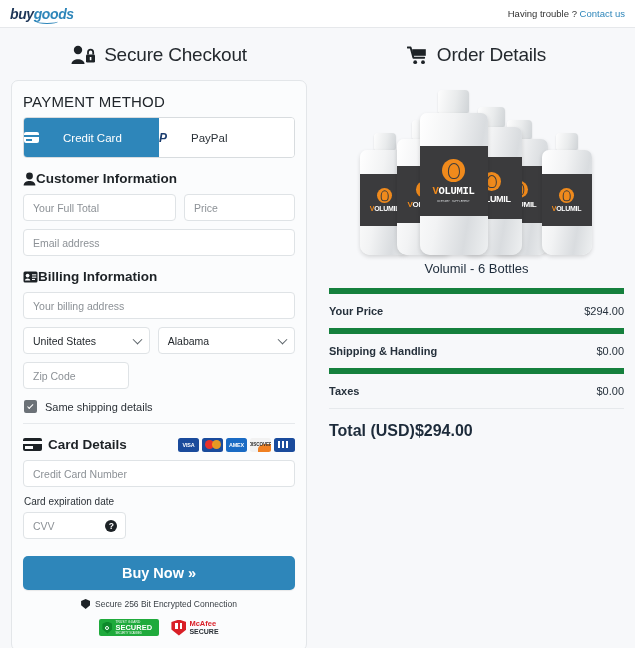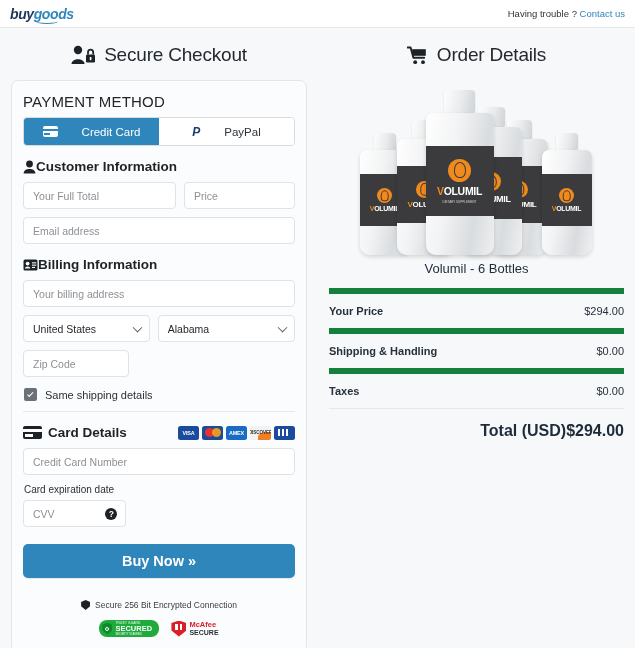--- a/index.html
+++ b/index.html
@@ -43,21 +43,21 @@
   
   .card {
     margin: 0 11px; background: #fbfcfd; border: 1px solid #e3e6e9;
     border-radius: 7px; padding: 12px 11px 14px 11px;
   }
   .pm-label {
     font-size: 15px; color: #21262b; letter-spacing: 0.2px; margin-bottom: 7px;
   }
   .tabs { display: flex; border: 1px solid #d8dcdf; border-radius: 4px; overflow: hidden; }
   .tab {
-    flex: 1; height: 27px; display: flex; align-items: center; justify-content: center;
+    flex: 1; height: 39px; display: flex; align-items: center; 
     gap: 24px; font-size: 11.5px; cursor: pointer;
   }
   .tab.active { background: #2e86ba; color: #ffffff; }
   .tab.inactive { background: #ffffff; color: #2b3238; }
 
   .card-icon-sm { width: 15px; height: 11px; border-radius: 2px; background: #ffffff; position: relative; }
   .card-icon-sm::before { content:""; position:absolute; left:0; top:2.5px; width:100%; height:2.5px; background:#2e86ba; }
   .card-icon-sm::after { content:""; position:absolute; left:1.5px; bottom:2px; width:6px; height:2px; background:#2e86ba; }
 
   .pp { font-weight: bold; font-size: 12px; color: #1b3d6e; font-style: italic; }
@@ -133,30 +133,30 @@
 
   .buy-btn {
     margin-top: 17px; height: 34px; background: #2e86ba; border-radius: 5px;
     display: flex; align-items: center; justify-content: center;
     color: #fff; font-size: 14.5px; font-weight: bold; cursor: pointer;
     box-shadow: 0 1px 1px rgba(0,0,0,0.08);
   }
 
   .secure-line {
     display: flex; align-items: flex-end; justify-content: center; gap: 5px;
-    margin-top: 22px; font-size: 8.5px; color: #3a4046;
+    margin-top: 9px; font-size: 8.5px; color: #3a4046;
   }
   .shield {
     width: 9px; height: 10px; background: #1d2226;
     clip-path: polygon(50% 0%, 100% 20%, 100% 62%, 50% 100%, 0% 62%, 0% 20%);
   }
 
   .badges { display: flex; align-items: center; justify-content: center; gap: 12px; margin-top: 10px; }
   .badge-sec {
-    width: 60px; height: 17px; background: #1faa3c; border-radius: 8px;
+    width: 60px; height: 17px; background: #1faa3c; border-radius: 2px;
     display: flex; align-items: center; gap: 3px; padding: 0 3px;
   }
   .badge-sec .sh {
     width: 10px; height: 12px; background: #0d8a2a; border-radius: 2px;
     display: flex; align-items: center; justify-content: center;
     clip-path: polygon(50% 0%, 100% 18%, 100% 64%, 50% 100%, 0% 64%, 0% 18%);
   }
   .badge-sec .sh i { width: 4px; height: 4px; border: 1.2px solid #fff; border-radius: 50%; display:block; }
   .badge-sec .txt { color: #fff; }
   .badge-sec .t1 { font-size: 3.2px; letter-spacing: 0.2px; display: block; }
@@ -209,21 +209,21 @@
   }
   .pr-table { margin: 0 11px; }
   .pr-row {
     display: flex; justify-content: space-between; align-items: center;
     border-top: 6px solid #15803d; padding: 11px 0 11px 0;
     font-size: 11px; color: #26313c;
   }
   .pr-row .lbl { font-weight: bold; }
   .pr-row .val { font-weight: normal; }
   .pr-total {
-    display: flex; justify-content: flex-end; align-items: center;
+    display: flex; justify-content: flex-start; align-items: center;
     border-top: 1px solid #e6e9ec; padding-top: 13px;
     font-size: 16px; font-weight: bold; color: #1d2b3a;
   }
 </style>
 </head>
 <body>
 
 <div class="page">
 
   <div class="topbar">
@@ -452,21 +452,21 @@
           <div class="bottle" style="left:110px; width:60px;">
             <div class="bt-cap" style="width:27px;height:20px;"></div>
             <div class="bt-body" style="width:60px;height:128px;">
               <div class="bt-label" style="top:30px;height:62px;">
                 <div class="bt-ear" style="width:19px;height:19px;"></div>
                 <div class="bt-name" style="font-size:9px;margin-top:3px;"><span class="o">V</span>OLUMIL</div>
               </div>
             </div>
           </div>
 
-          <div class="bottle" style="left:74px; width:68px; z-index:5;">
+          <div class="bottle" style="left:68px; width:68px; z-index:5;font-family:Liberation Mono, monospace;">
             <div class="bt-cap" style="width:31px;height:23px;"></div>
             <div class="bt-body" style="width:68px;height:142px;">
               <div class="bt-label" style="top:33px;height:70px;">
                 <div class="bt-ear" style="width:23px;height:23px;"></div>
                 <div class="bt-name" style="font-size:10.5px;margin-top:3px;"><span class="o">V</span><span>OLUMIL</span></div>
                 <div class="bt-sub" style="font-size:3px;margin-top:3px;">DIETARY SUPPLEMENT</div>
               </div>
             </div>
           </div>
 

